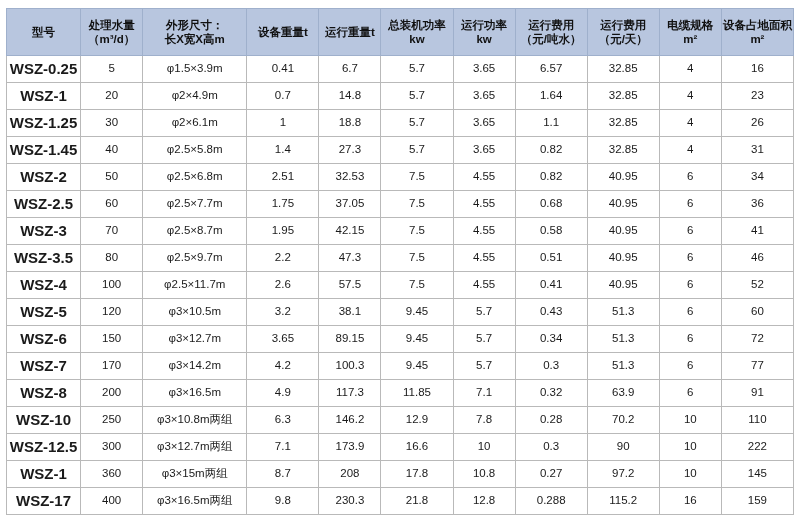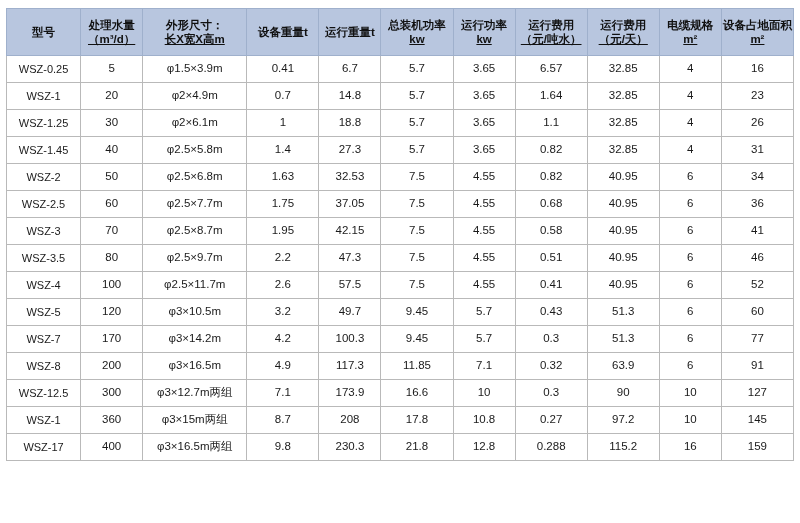--- a/index.html
+++ b/index.html
@@ -44,24 +44,24 @@
     border: 1px solid #9fb0cc;
   }
   .hdr-line {
     display: block;
     line-height: 1.25;
   }
   .hdr-sub {
     display: block;
     line-height: 1.25;
     font-weight: bold;
-    text-decoration: underline;
   }
   td.model-cell {
-    font-size: 11px;
+    font-size: 15px;
+    font-weight: bold;
   }
   
   col.c0 { width: 74px; }
   col.c1 { width: 62px; }
   col.c2 { width: 104px; }
   col.c3 { width: 72px; }
   col.c4 { width: 62px; }
   col.c5 { width: 72px; }
   col.c6 { width: 62px; }
   col.c7 { width: 72px; }
@@ -185,21 +185,21 @@
           <td>3.65</td>
           <td>0.82</td>
           <td>32.85</td>
           <td>4</td>
           <td>31</td>
         </tr>
         <tr>
           <td class="model-cell">WSZ-2</td>
           <td>50</td>
           <td>φ2.5×6.8m</td>
-          <td>1.63</td>
+          <td>2.51</td>
           <td>32.53</td>
           <td>7.5</td>
           <td>4.55</td>
           <td>0.82</td>
           <td>40.95</td>
           <td>6</td>
           <td>34</td>
         </tr>
         <tr>
           <td class="model-cell">WSZ-2.5</td>
@@ -251,27 +251,40 @@
           <td>0.41</td>
           <td>40.95</td>
           <td>6</td>
           <td>52</td>
         </tr>
         <tr>
           <td class="model-cell">WSZ-5</td>
           <td>120</td>
           <td>φ3×10.5m</td>
           <td>3.2</td>
-          <td>49.7</td>
+          <td>38.1</td>
           <td>9.45</td>
           <td>5.7</td>
           <td>0.43</td>
           <td>51.3</td>
           <td>6</td>
           <td>60</td>
+        </tr>
+        <tr>
+          <td class="model-cell">WSZ-6</td>
+          <td>150</td>
+          <td>φ3×12.7m</td>
+          <td>3.65</td>
+          <td>89.15</td>
+          <td>9.45</td>
+          <td>5.7</td>
+          <td>0.34</td>
+          <td>51.3</td>
+          <td>6</td>
+          <td>72</td>
         </tr>
         <tr>
           <td class="model-cell">WSZ-7</td>
           <td>170</td>
           <td>φ3×14.2m</td>
           <td>4.2</td>
           <td>100.3</td>
           <td>9.45</td>
           <td>5.7</td>
           <td>0.3</td>
@@ -284,33 +297,46 @@
           <td>200</td>
           <td>φ3×16.5m</td>
           <td>4.9</td>
           <td>117.3</td>
           <td>11.85</td>
           <td>7.1</td>
           <td>0.32</td>
           <td>63.9</td>
           <td>6</td>
           <td>91</td>
+        </tr>
+        <tr>
+          <td class="model-cell">WSZ-10</td>
+          <td>250</td>
+          <td>φ3×10.8m两组</td>
+          <td>6.3</td>
+          <td>146.2</td>
+          <td>12.9</td>
+          <td>7.8</td>
+          <td>0.28</td>
+          <td>70.2</td>
+          <td>10</td>
+          <td>110</td>
         </tr>
         <tr>
           <td class="model-cell">WSZ-12.5</td>
           <td>300</td>
           <td>φ3×12.7m两组</td>
           <td>7.1</td>
           <td>173.9</td>
           <td>16.6</td>
           <td>10</td>
           <td>0.3</td>
           <td>90</td>
           <td>10</td>
-          <td>127</td>
+          <td>222</td>
         </tr>
         <tr>
           <td class="model-cell">WSZ-1</td>
           <td>360</td>
           <td>φ3×15m两组</td>
           <td>8.7</td>
           <td>208</td>
           <td>17.8</td>
           <td>10.8</td>
           <td>0.27</td>

